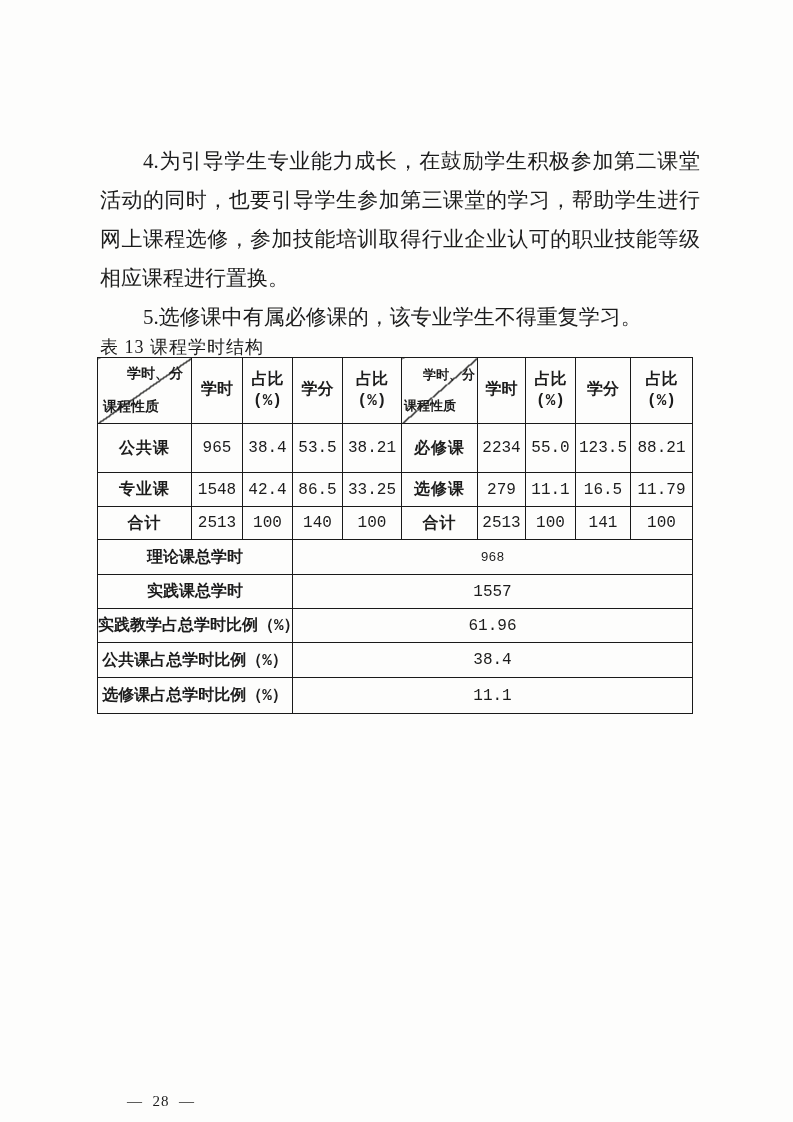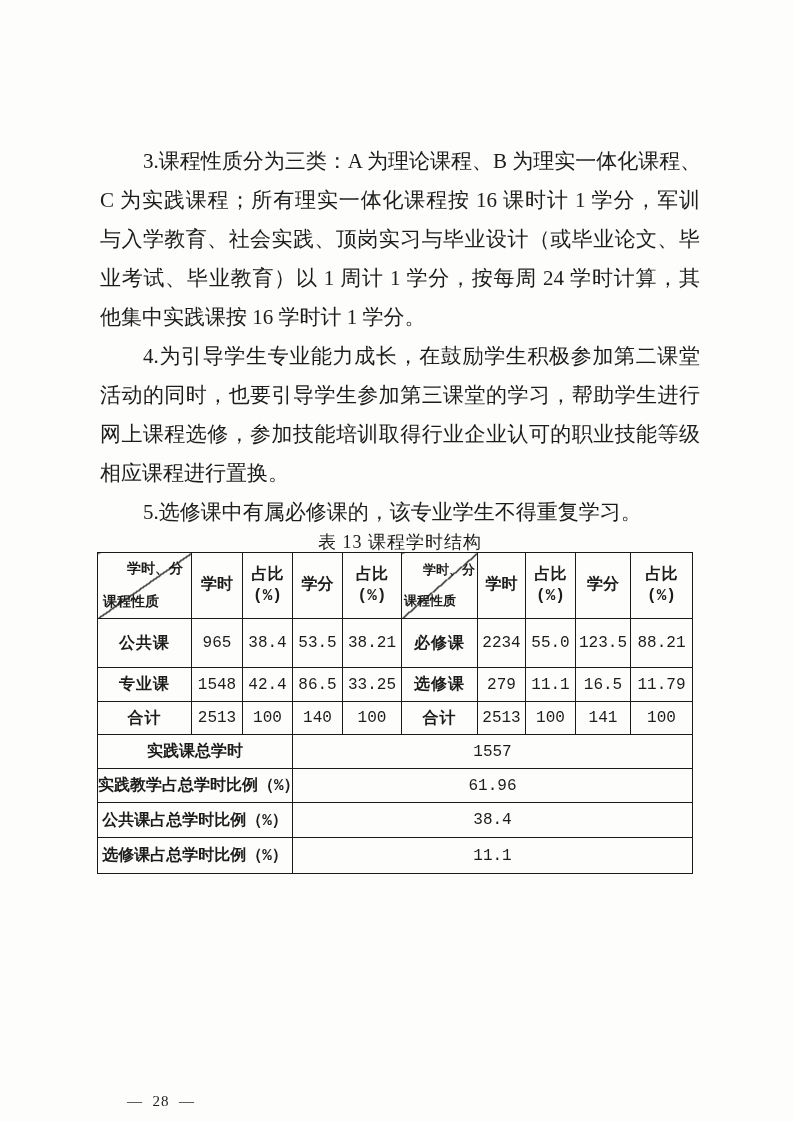--- a/index.html
+++ b/index.html
@@ -21,21 +21,20 @@
   .line {
     font-size:21px;
     line-height:39px;
     text-align:justify;
     text-align-last:justify;
     white-space:nowrap;
   }
   .line.first { text-indent:43px; }
   .line.last  { text-align-last:left; white-space:normal; }
   .caption {
-    text-align:center;
     font-size:18px;
     line-height:20px;
     margin:0;
     letter-spacing:1px;
   }
   table.grid {
     margin-left:-3px;
     margin-top:0;
     border-collapse:collapse;
     table-layout:fixed;
@@ -99,27 +98,20 @@
     letter-spacing:1px;
     white-space:pre;
   }
 </style>
 </head>
 <body>
 
 <div class="page">
   <div class="content">
 
-    <div class="para">
-      <div class="line first">3.课程性质分为三类：A 为理论课程、B 为理实一体化课程、</div>
-      <div class="line">C 为实践课程；所有理实一体化课程按 16 课时计 1 学分，军训</div>
-      <div class="line">与入学教育、社会实践、顶岗实习与毕业设计（或毕业论文、毕</div>
-      <div class="line">业考试、毕业教育）以 1 周计 1 学分，按每周 24 学时计算，其</div>
-      <div class="line last">他集中实践课按 16 学时计 1 学分。</div>
-    </div>
 
     <div class="para">
       <div class="line first">4.为引导学生专业能力成长，在鼓励学生积极参加第二课堂</div>
       <div class="line">活动的同时，也要引导学生参加第三课堂的学习，帮助学生进行</div>
       <div class="line">网上课程选修，参加技能培训取得行业企业认可的职业技能等级</div>
       <div class="line last">相应课程进行置换。</div>
     </div>
 
     <div class="para">
       <div class="line first last">5.选修课中有属必修课的，该专业学生不得重复学习。</div>
@@ -196,20 +188,24 @@
           <td class="num">100</td>
           <td class="num">140</td>
           <td class="num">100</td>
           <td class="lbl">合计</td>
           <td class="num">2513</td>
           <td class="num">100</td>
           <td class="num">141</td>
           <td class="num">100</td>
         </tr>
 
+        <tr style="height:35px">
+          <td class="sum-lbl" colspan="3">理论课总学时</td>
+          <td class="sum-val small" colspan="7">968</td>
+        </tr>
         <tr style="height:34px">
           <td class="sum-lbl" colspan="3">实践课总学时</td>
           <td class="sum-val" colspan="7">1557</td>
         </tr>
         <tr style="height:34px">
           <td class="sum-lbl" colspan="3">实践教学占总学时比例（%）</td>
           <td class="sum-val" colspan="7">61.96</td>
         </tr>
         <tr style="height:35px">
           <td class="sum-lbl" colspan="3">公共课占总学时比例（%）</td>

